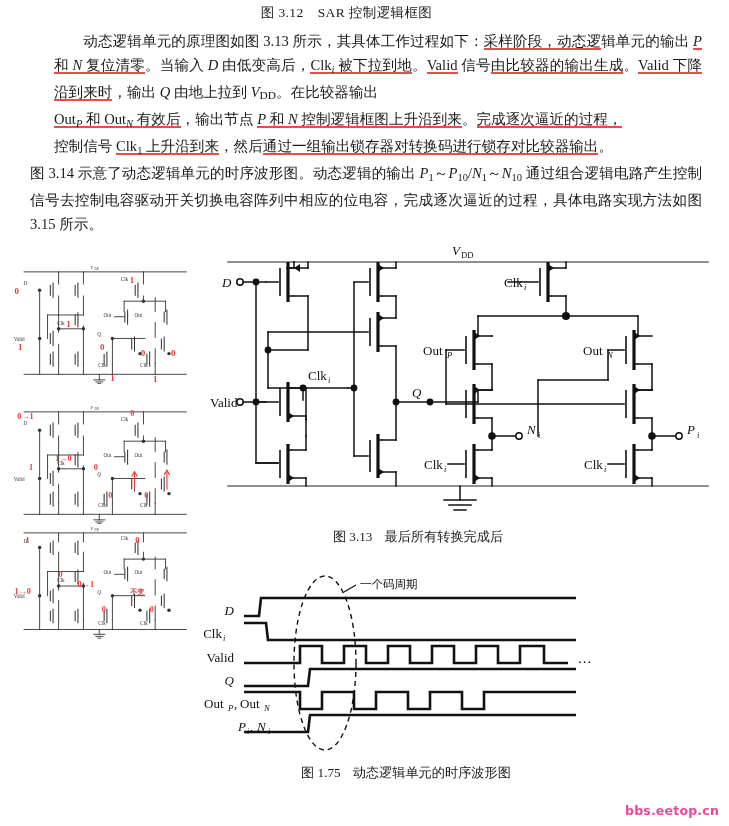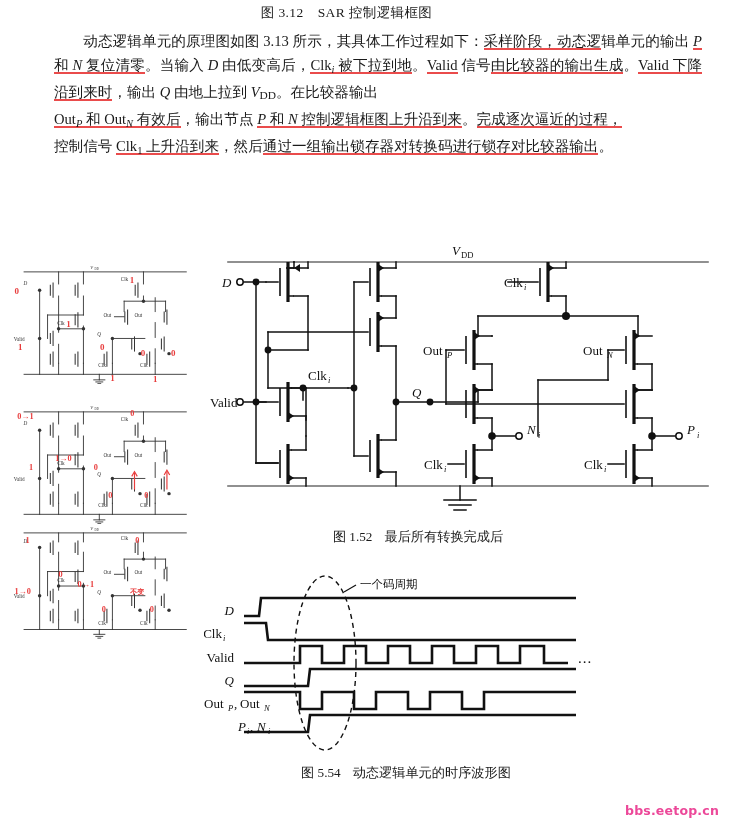--- a/index.html
+++ b/index.html
@@ -70,20 +70,21 @@
 <body>
 
 <div id="fig312-caption">
   <span class="num">图 3.12</span><span class="gap"></span><span>SAR 控制逻辑框图</span>
 </div>
 
 <div id="bodytext">
   <p class="indent">动态逻辑单元的原理图如图 3.13 所示，其具体工作过程如下：<span class="hl">采样阶段，动态逻</span>辑单元的输出 <span class="it hl">P</span><span class="hl"> 和 </span><span class="it hl">N</span><span class="hl"> 复位清零</span>。当输入 <span class="it">D</span> 由低变高后，<span class="hl">Clk<span class="sub it">i</span> 被下拉到地</span>。<span class="hl">Valid</span> 信号<span class="hl">由比较器的输出生成</span>。<span class="hl">Valid 下降沿到来时</span>，输出 <span class="it">Q</span> 由地上拉到 <span class="it">V</span><span class="sc">DD</span>。在比较器输出<br>
   <span class="hl">Out<span class="sub it">P</span> 和 Out<span class="sub it">N</span> 有效后</span>，输出节点 <span class="it hl">P</span><span class="hl"> 和 </span><span class="it hl">N</span><span class="hl"> 控制逻辑框图</span><span class="hl">上升沿到来</span>。<span class="hl">完成逐次逼近的过程，</span><br>
   控制信号 <span class="hl">Clk<span class="sub">1</span> 上升沿到来</span>，然后<span class="hl">通过一组输出锁存器对转换码进行锁存</span><span class="hl">对比较器输出</span>。</p>
+  <p>图 3.14 示意了动态逻辑单元的时序波形图。动态逻辑的输出 <span class="it">P</span><span class="sub">1</span>～<span class="it">P</span><span class="sub">10</span>/<span class="it">N</span><span class="sub">1</span>～<span class="it">N</span><span class="sub">10</span> 通过组合逻辑电路产生控制信号去控制电容驱动开关切换电容阵列中相应的位电容，完成逐次逼近的过程，具体电路实现方法如图 3.15 所示。</p>
 </div>
 
 <div id="thumbs">
 
   <div class="thumb">
     <svg viewBox="0 0 560 400" width="196" height="138">
       <g stroke="#333" stroke-width="2.6" fill="none" stroke-linecap="square">
 
         <line x1="60" y1="75" x2="530" y2="75"></line>
 
@@ -687,21 +688,21 @@
       <text class="lbl" x="216" y="229">Clk</text>
       <text class="lbl-si" x="236" y="232">i</text>
 
       <text class="lbl" x="376" y="229">Clk</text>
       <text class="lbl-si" x="396" y="232">i</text>
     </g>
   </svg>
 </div>
 
 <div id="fig313-caption">
-  <span>图 1.52</span><span class="gap"></span><span>最后所有转换完成后</span>
+  <span>图 3.13</span><span class="gap"></span><span>最后所有转换完成后</span>
 </div>
 
 <div id="fig314">
   <svg viewBox="0 0 400 196" width="400" height="196">
 
     <ellipse cx="121" cy="97" rx="31" ry="87" fill="none" stroke="#111" stroke-width="1.4" stroke-dasharray="5,4"></ellipse>
 
     <line x1="140" y1="26" x2="152" y2="19" stroke="#111" stroke-width="1.2"></line>
     <text x="156" y="22" font-size="11.5" fill="#111">一个码周期</text>
 
@@ -745,16 +746,16 @@
         <text class="lbl-si" x="5" y="168" transform="translate(38,0)">i</text>
         <text class="lbl" x="8" y="165" transform="translate(38,0)">,</text>
         <text class="lbl-i" x="15" y="165" transform="translate(38,0)">N</text>
         <text class="lbl-si" x="26" y="168" transform="translate(38,0)">i</text>
       </g>
     </g>
   </svg>
 </div>
 
 <div id="fig314-caption">
-  <span>图 5.54</span><span class="gap"></span><span>动态逻辑单元的时序波形图</span>
+  <span>图 1.75</span><span class="gap"></span><span>动态逻辑单元的时序波形图</span>
 </div>
 
 <div id="footer">bbs.eetop.cn</div>
 
 </body></html>

